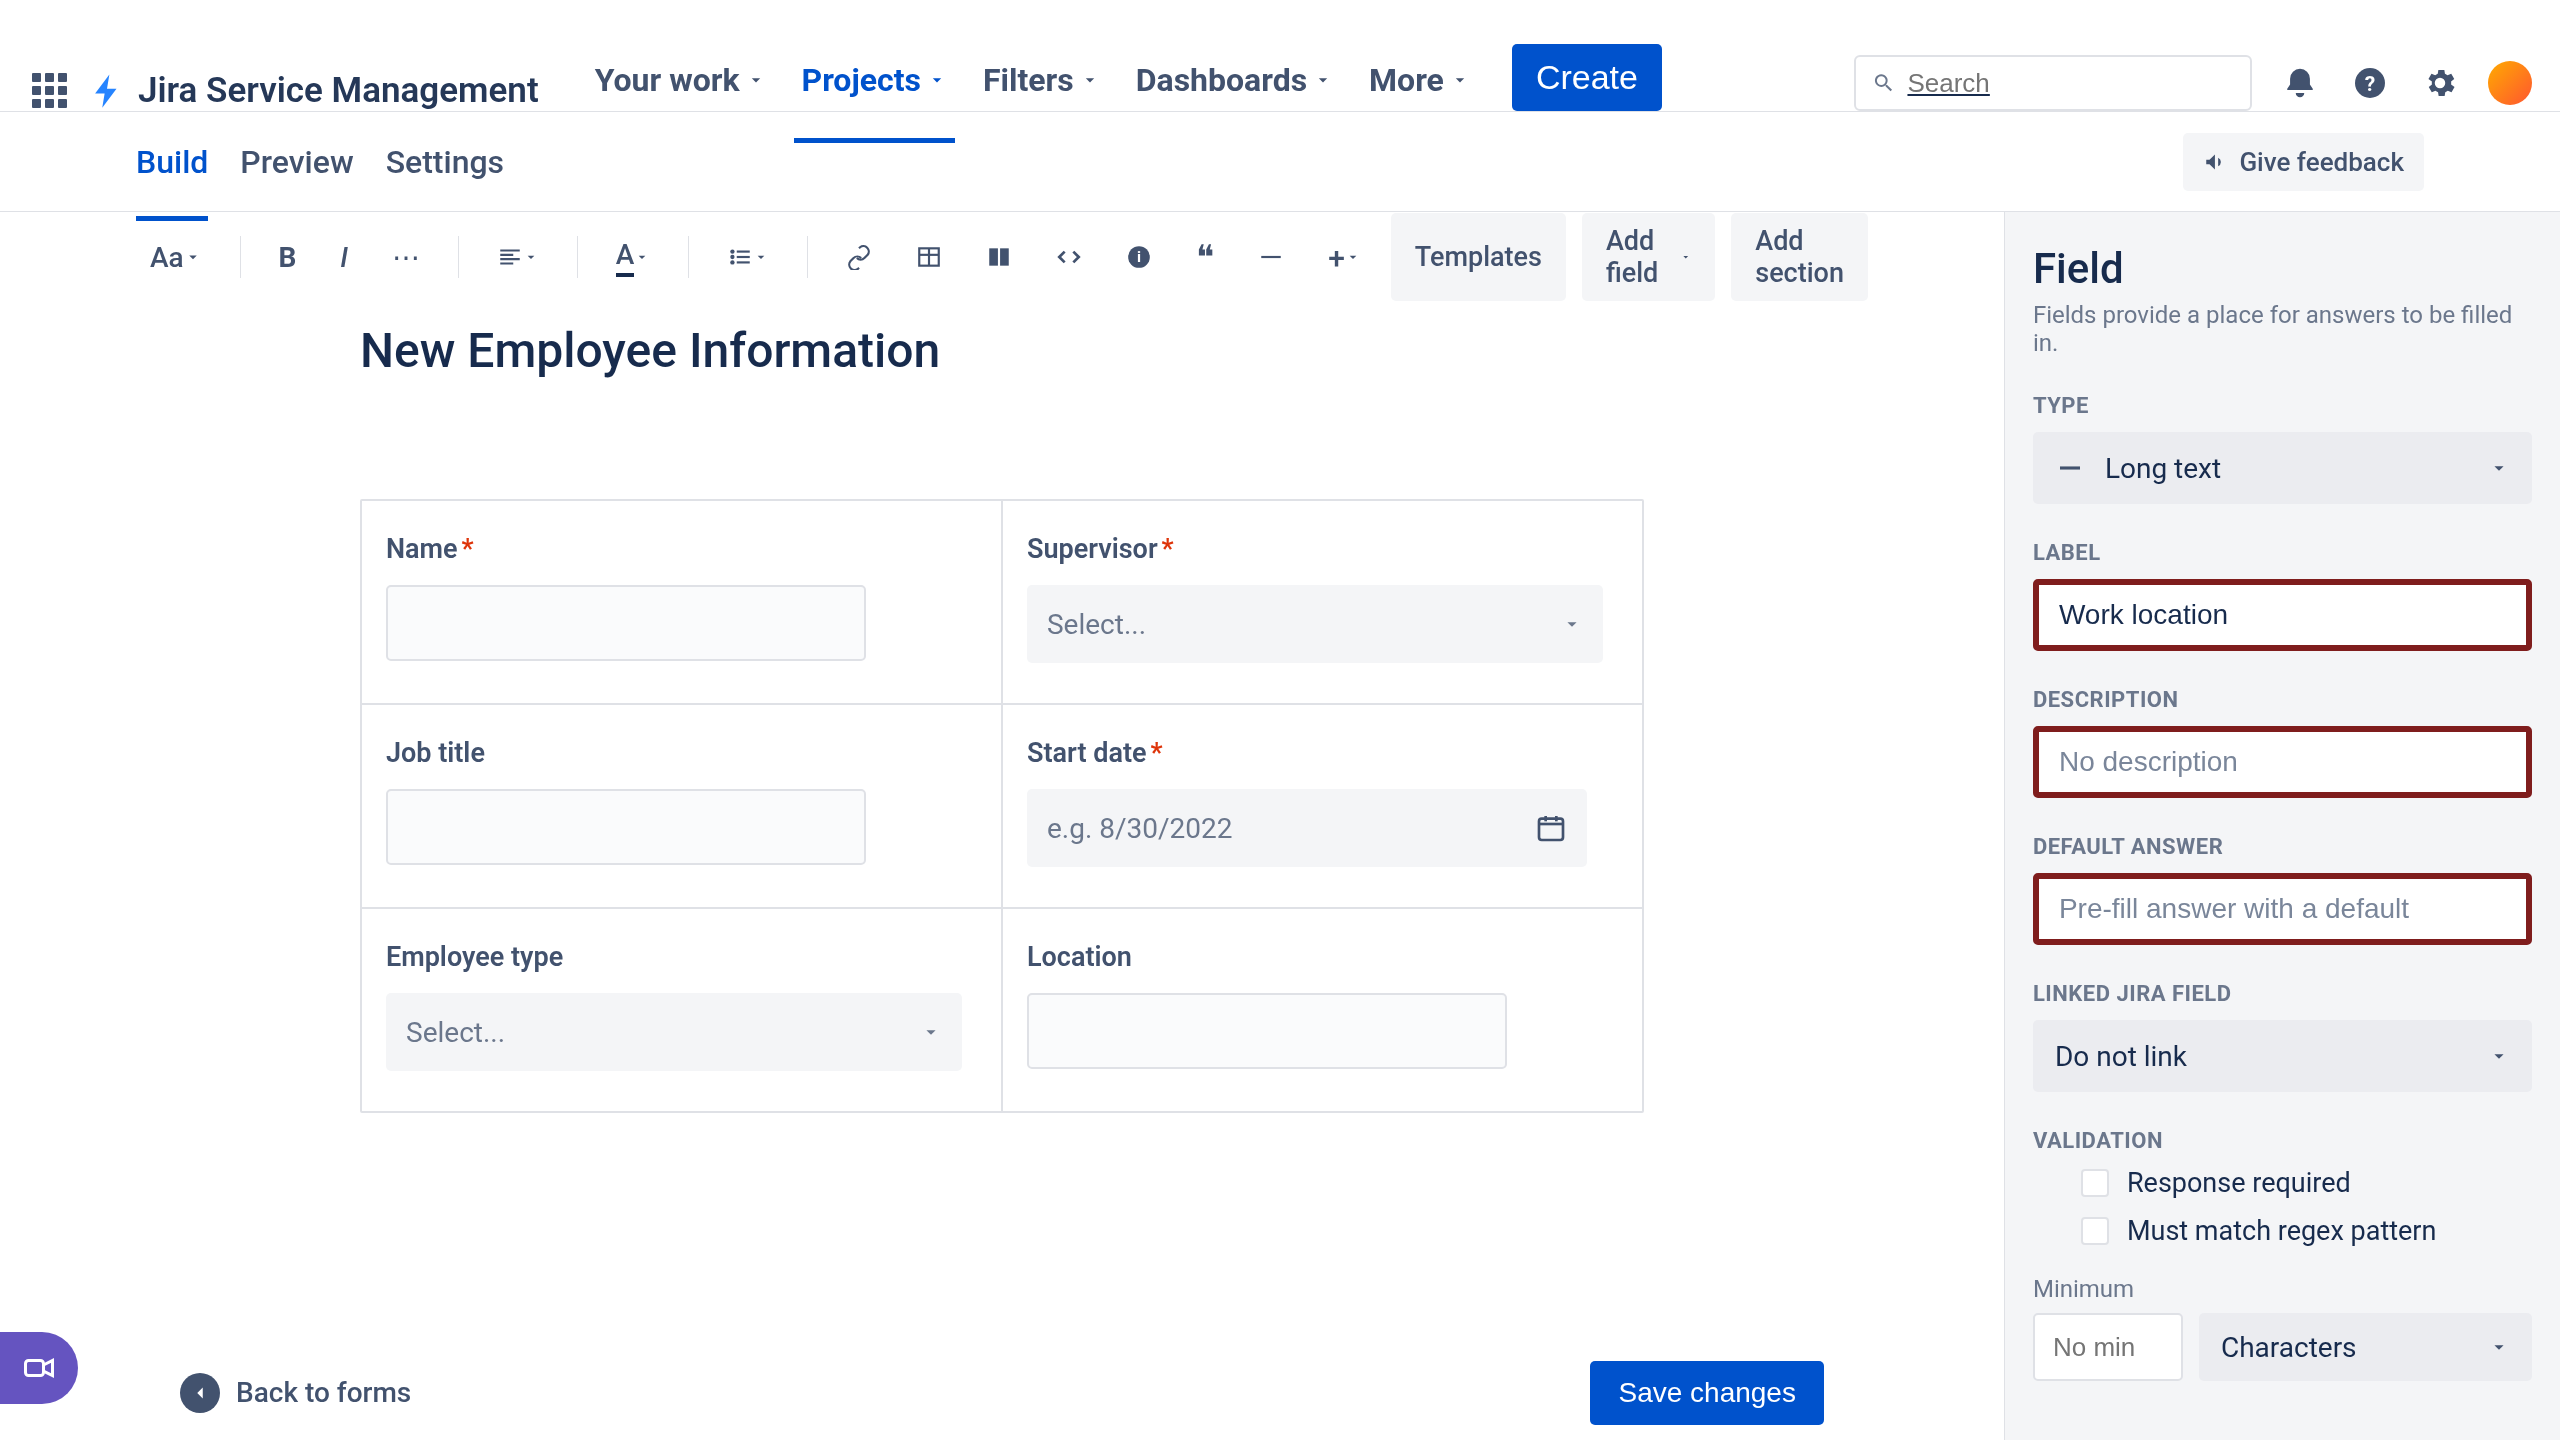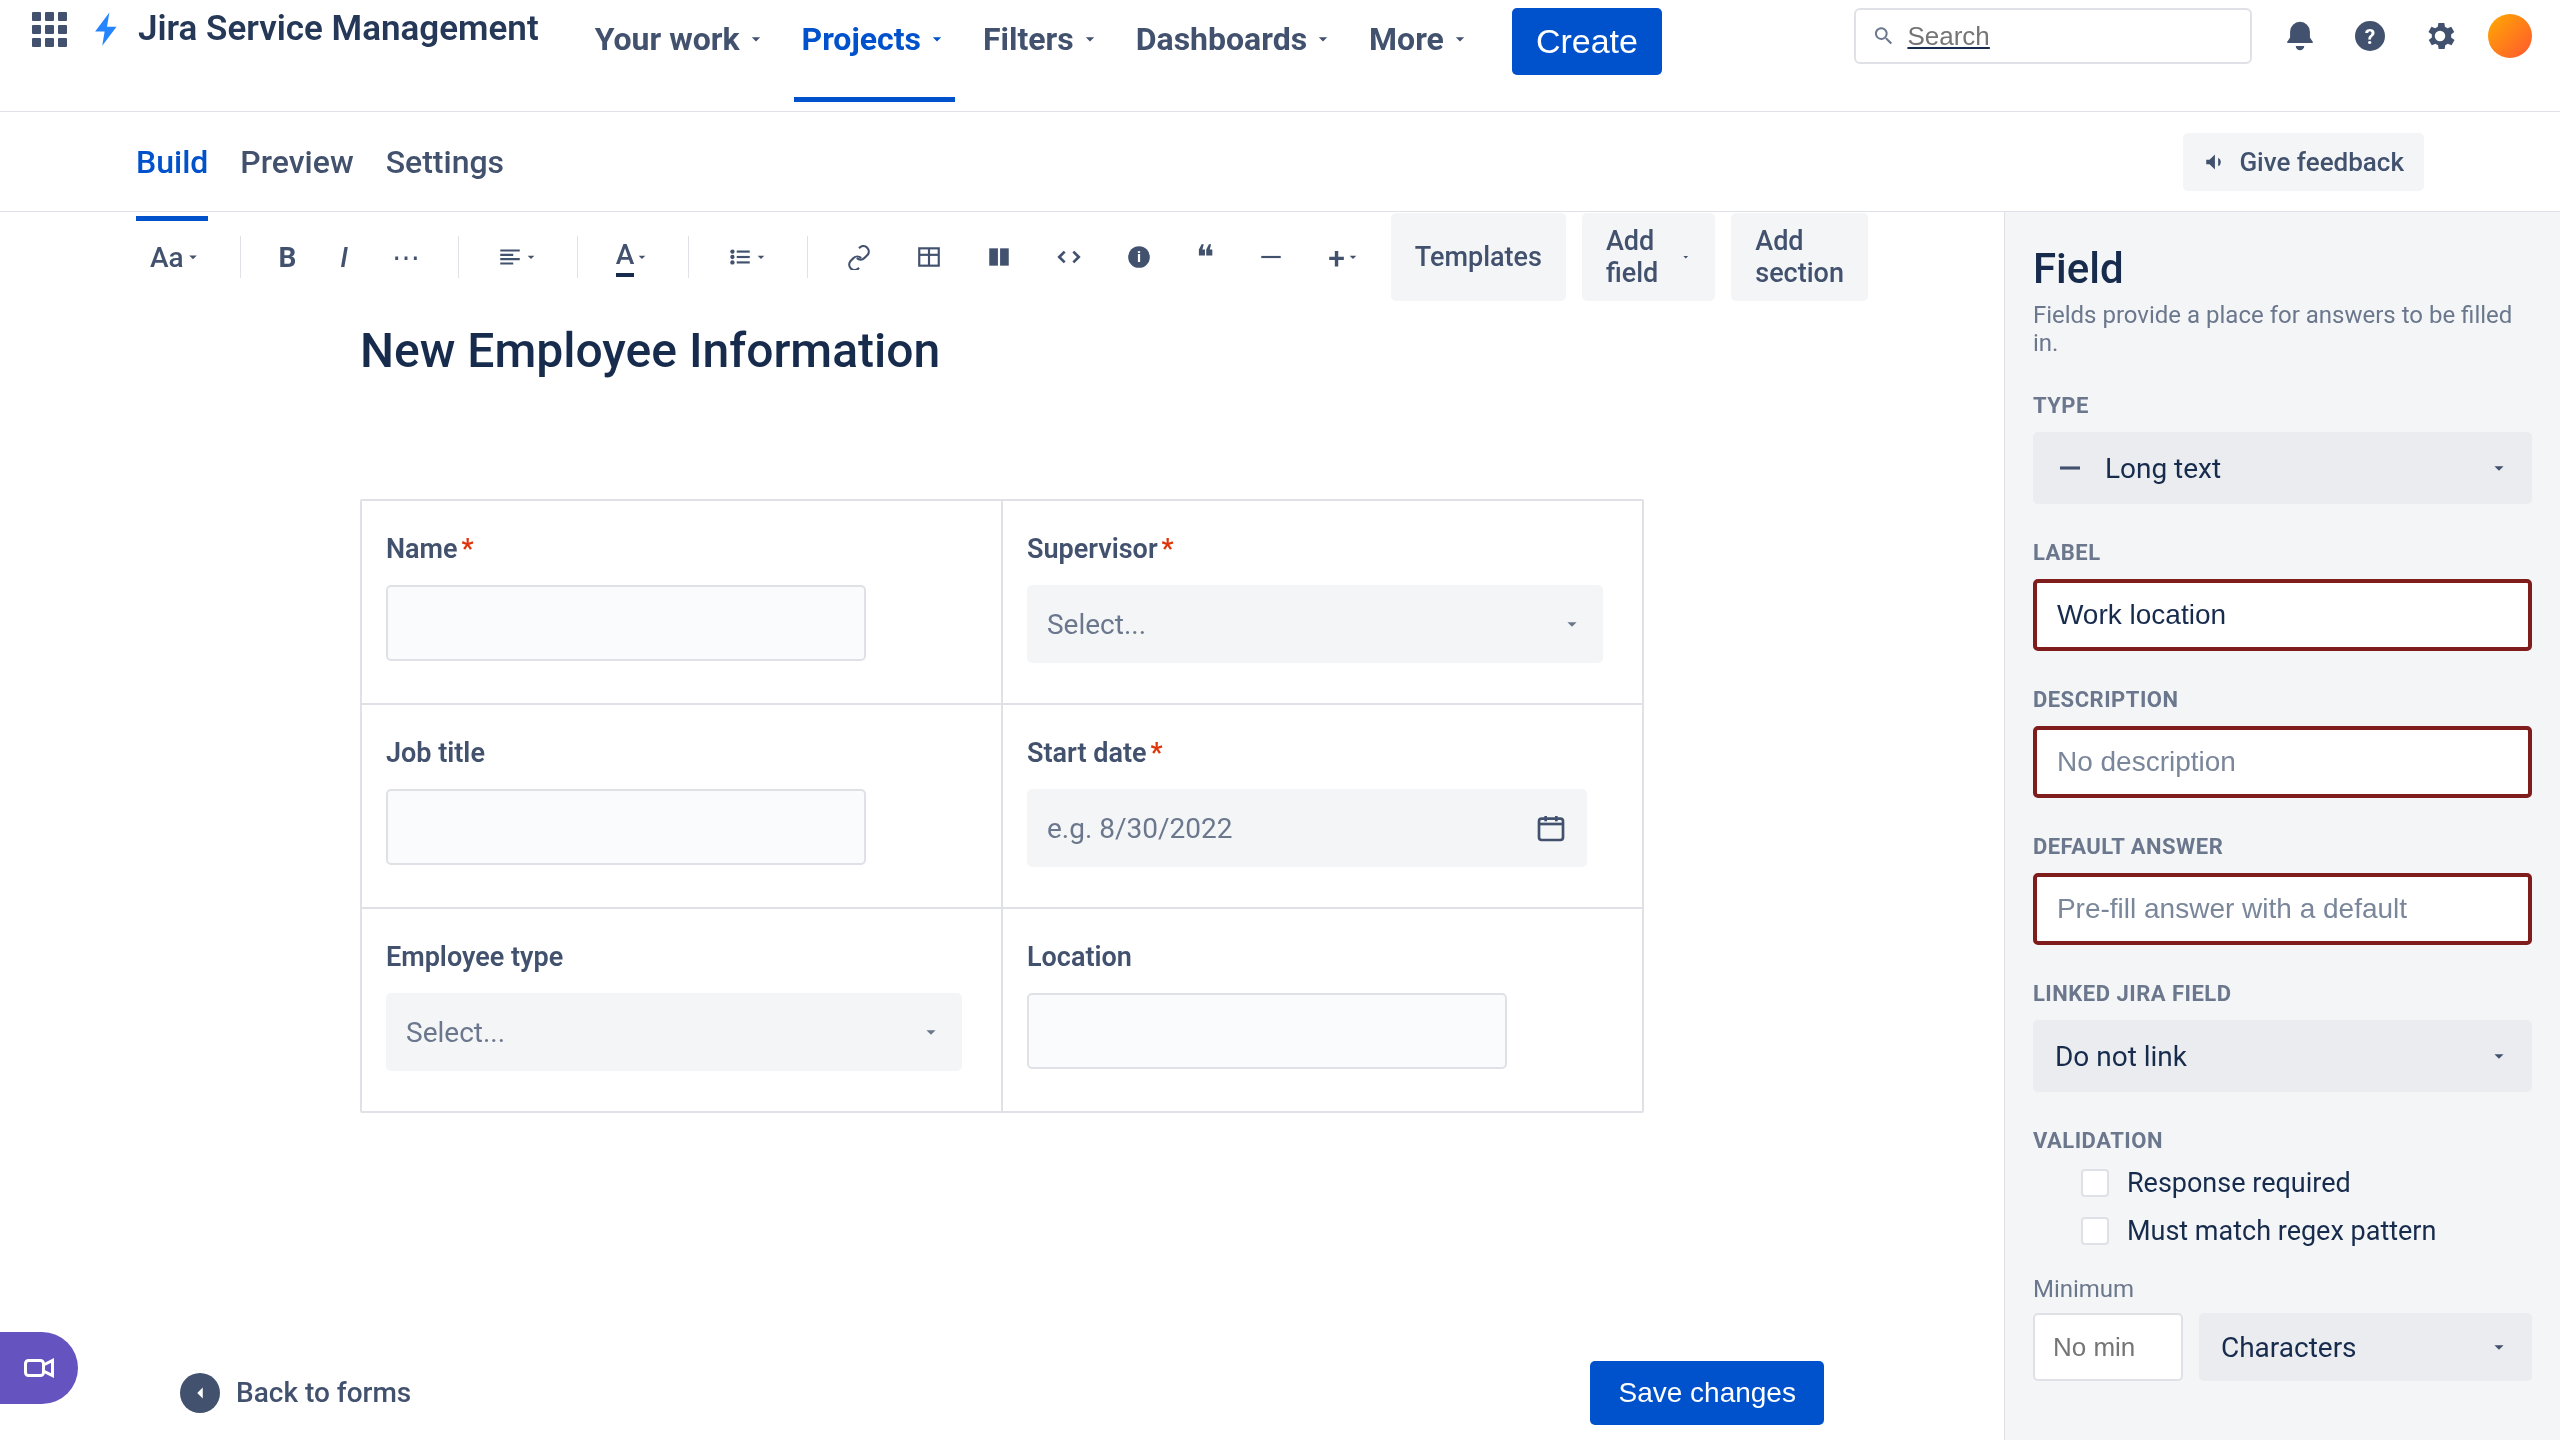--- a/index.html
+++ b/index.html
@@ -1,17 +1,17 @@
 <!DOCTYPE html>
 <html><head>
 <meta charset="utf-8">
 <style>
 * { box-sizing: border-box; margin: 0; padding: 0; }
 body { font-family: -apple-system, BlinkMacSystemFont, "Segoe UI", Roboto, sans-serif; background: #fff; color: #172B4D; width: 2560px; height: 1440px; overflow: hidden; transform-origin: top left; }
-.topnav { display: flex; align-items: flex-start; height: 112px; padding: 8px 28px; border-bottom: 1px solid #DFE1E6; }
+.topnav { display: flex; align-items: flex-end; height: 112px; padding: 0 28px; border-bottom: 1px solid #DFE1E6; }
 .app-switcher { width: 42px; height: 42px; display: flex; align-items: center; justify-content: center; cursor: pointer; }
 .dots { display: grid; grid-template-columns: repeat(3, 9px); grid-template-rows: repeat(3, 9px); gap: 4px; }
 .dots span { background: #42526E; border-radius: 1px; }
 .logo { display: flex; align-items: center; gap: 12px; margin-left: 18px; }
 .logo-icon { width: 38px; height: 38px; }
 .logo-text { font-size: 35px; font-weight: 600; color: #253858; }
 .nav-items { display: flex; align-items: center; gap: 36px; margin-left: 56px; }
 .nav-item { display: flex; align-items: center; gap: 6px; font-size: 32px; font-weight: 700; color: #42526E; cursor: pointer; padding: 12px 0; position: relative; }
 .nav-item.active { color: #0052CC; }
 .nav-item.active::after { content: ""; position: absolute; bottom: -32px; left: -8px; right: -8px; height: 5px; background: #0052CC; }
@@ -51,21 +51,21 @@
 .back-link { display: flex; align-items: center; gap: 16px; font-size: 28px; font-weight: 500; color: #42526E; cursor: pointer; }
 .back-circle { width: 40px; height: 40px; border-radius: 50%; background: #42526E; display: flex; align-items: center; justify-content: center; color: #fff; }
 .save-btn { margin-left: auto; background: #0052CC; color: #fff; border: none; border-radius: 5px; padding: 16px 28px; font-size: 28px; font-weight: 500; cursor: pointer; }
 .sidebar { width: 744px; background: #F4F5F7; padding: 32px 28px; overflow: auto; }
 .sb-title { font-size: 42px; font-weight: 500; color: #172B4D; }
 .sb-subtitle { font-size: 24px; color: #6B778C; margin-top: 8px; margin-bottom: 36px; }
 .sb-section-label { font-size: 22px; font-weight: 700; color: #6B778C; letter-spacing: 0.5px; margin-bottom: 14px; }
 .sb-select { width: 100%; height: 72px; background: #EBECF0; border-radius: 5px; display: flex; align-items: center; padding: 0 22px; font-size: 28px; color: #172B4D; cursor: pointer; margin-bottom: 36px; }
 .sb-select .sel-icon { margin-right: 20px; display:flex; align-items:center; }
 .sb-select .chev { margin-left: auto; }
-.sb-input { width: 100%; height: 72px; background: #fff; border: 4px solid #7f1d1d; border-radius: 5px; padding: 0 20px; font-size: 28px; color: #172B4D; margin-bottom: 36px; }
+.sb-input { width: 100%; height: 72px; background: #fff; border: 6px solid #7f1d1d; border-radius: 5px; padding: 0 20px; font-size: 28px; color: #172B4D; margin-bottom: 36px; }
 .sb-input::placeholder { color: #7A869A; }
 .sb-checks { display: flex; flex-direction: column; gap: 16px; margin-bottom: 28px; margin-top: 6px; }
 .sb-check { display: flex; align-items: center; gap: 18px; font-size: 27px; color: #172B4D; cursor: pointer; padding-left: 48px; }
 .checkbox { width: 28px; height: 28px; border: 2px solid #DFE1E6; border-radius: 4px; background: #fff; }
 .min-row { display: flex; gap: 16px; align-items: center; }
 .min-label { font-size: 24px; color: #6B778C; margin-bottom: 10px; }
 .min-input { width: 150px; height: 68px; background: #fff; border: 2px solid #DFE1E6; border-radius: 5px; padding: 8px 18px; font-size: 26px; }
 .min-select { flex: 1; height: 68px; background: #EBECF0; border-radius: 5px; display: flex; align-items: center; padding: 0 22px; font-size: 28px; color: #172B4D; cursor: pointer; }
 .video-fab { position: fixed; left: 0; bottom: 36px; width: 78px; height: 72px; background: #6554C0; border-radius: 0 36px 36px 0; display: flex; align-items: center; justify-content: center; cursor: pointer; color: #fff; }
 svg { display: block; }

